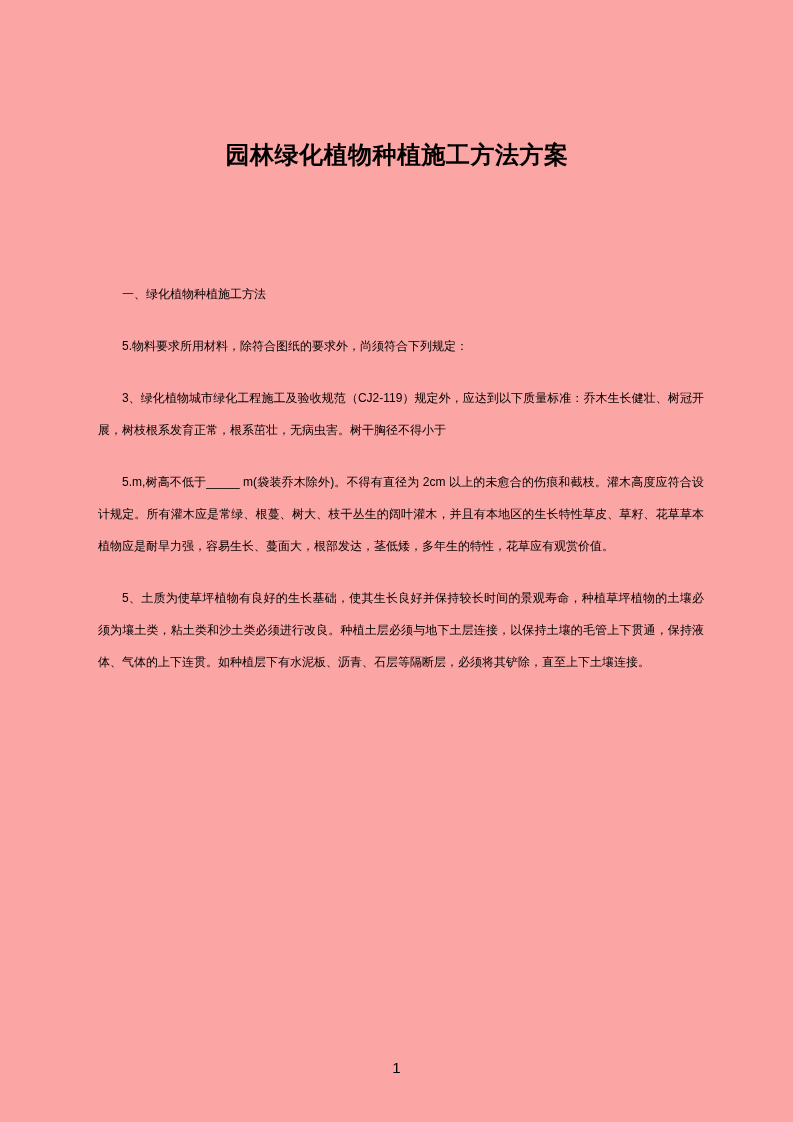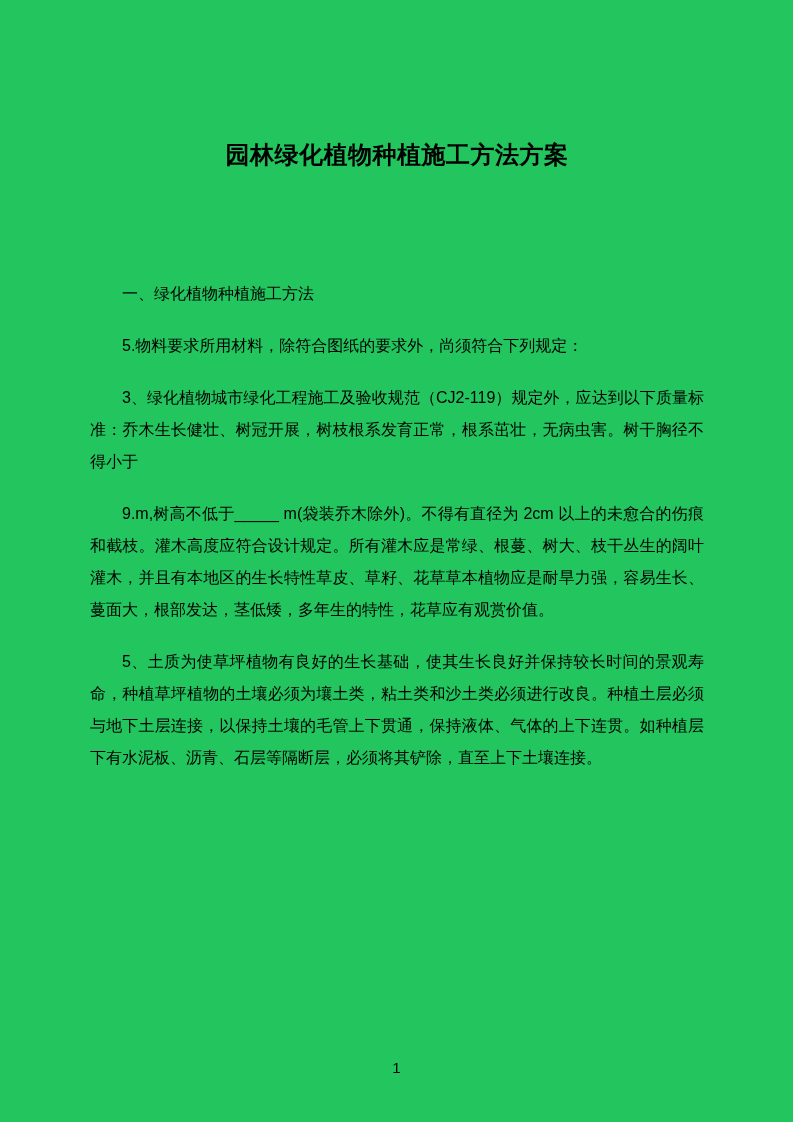--- a/index.html
+++ b/index.html
@@ -5,41 +5,41 @@
   html, body {
     margin: 0;
     padding: 0;
     background: #ffffff;
   }
   .page {
     width: 793px;
     height: 1122px;
     margin: 0 auto;
     position: relative;
-    background: #22c55e;
+    background: #fca5a5;
     box-sizing: border-box;
     padding: 138px 89px 0 90px;
     font-family: "Liberation Sans", sans-serif;
     color: #000000;
     overflow: hidden;
   }
   .doc-title {
     font-size: 24px;
     font-weight: bold;
     text-align: center;
     line-height: 34px;
     margin: 0 0 106px 0;
     letter-spacing: 0.5px;
   }
   .doc-body p {
-    font-size: 16px;
+    font-size: 12px;
     line-height: 32px;
     text-align: justify;
     text-indent: 2em;
-    margin: 0 0 20px 0;
+    margin: 0 0 20px 8px;
     word-break: break-all;
   }
   .page-number {
     position: absolute;
     left: 0;
     right: 0;
     bottom: 46px;
     text-align: center;
     font-size: 15px;
     color: #000000;
@@ -49,19 +49,19 @@
 <body>
 
 <div class="page">
 
   <h1 class="doc-title">园林绿化植物种植施工方法方案</h1>
 
   <div class="doc-body">
     <p>一、绿化植物种植施工方法</p>
     <p>5.物料要求所用材料，除符合图纸的要求外，尚须符合下列规定：</p>
     <p>3、绿化植物城市绿化工程施工及验收规范（CJ2-119）规定外，应达到以下质量标准：乔木生长健壮、树冠开展，树枝根系发育正常，根系茁壮，无病虫害。树干胸径不得小于</p>
-    <p>9.m,树高不低于_____ m(袋装乔木除外)。不得有直径为   2cm 以上的未愈合的伤痕和截枝。灌木高度应符合设计规定。所有灌木应是常绿、根蔓、树大、枝干丛生的阔叶灌木，并且有本地区的生长特性草皮、草籽、花草草本植物应是耐旱力强，容易生长、蔓面大，根部发达，茎低矮，多年生的特性，花草应有观赏价值。</p>
+    <p>5.m,树高不低于_____ m(袋装乔木除外)。不得有直径为   2cm 以上的未愈合的伤痕和截枝。灌木高度应符合设计规定。所有灌木应是常绿、根蔓、树大、枝干丛生的阔叶灌木，并且有本地区的生长特性草皮、草籽、花草草本植物应是耐旱力强，容易生长、蔓面大，根部发达，茎低矮，多年生的特性，花草应有观赏价值。</p>
     <p>5、土质为使草坪植物有良好的生长基础，使其生长良好并保持较长时间的景观寿命，种植草坪植物的土壤必须为壤土类，粘土类和沙土类必须进行改良。种植土层必须与地下土层连接，以保持土壤的毛管上下贯通，保持液体、气体的上下连贯。如种植层下有水泥板、沥青、石层等隔断层，必须将其铲除，直至上下土壤连接。</p>
   </div>
 
   <div class="page-number">1</div>
 
 </div>
 
 </body></html>

